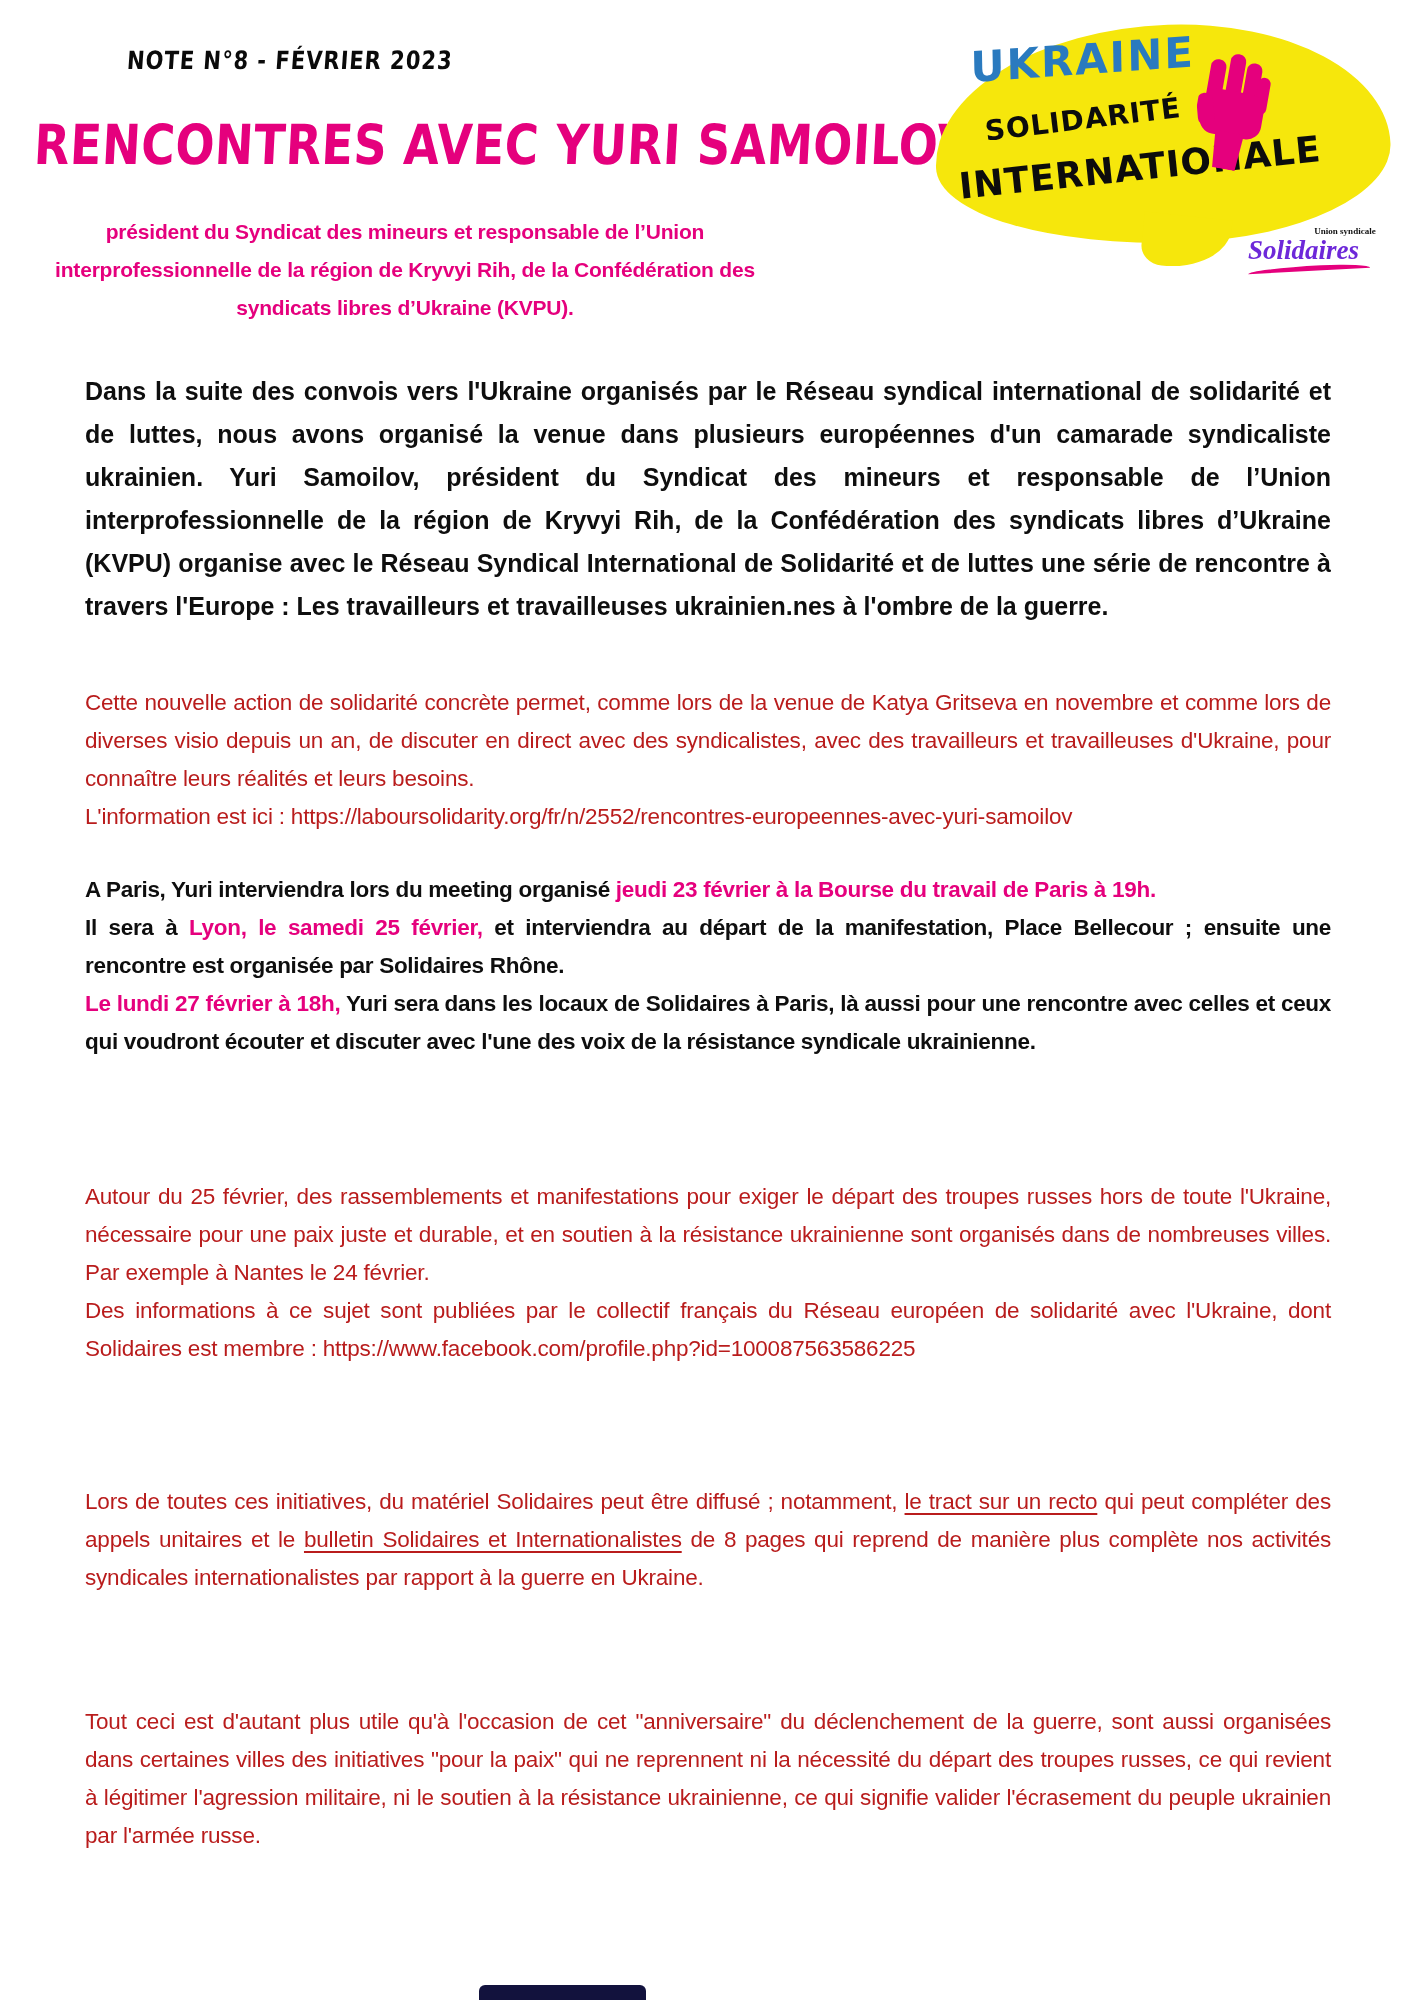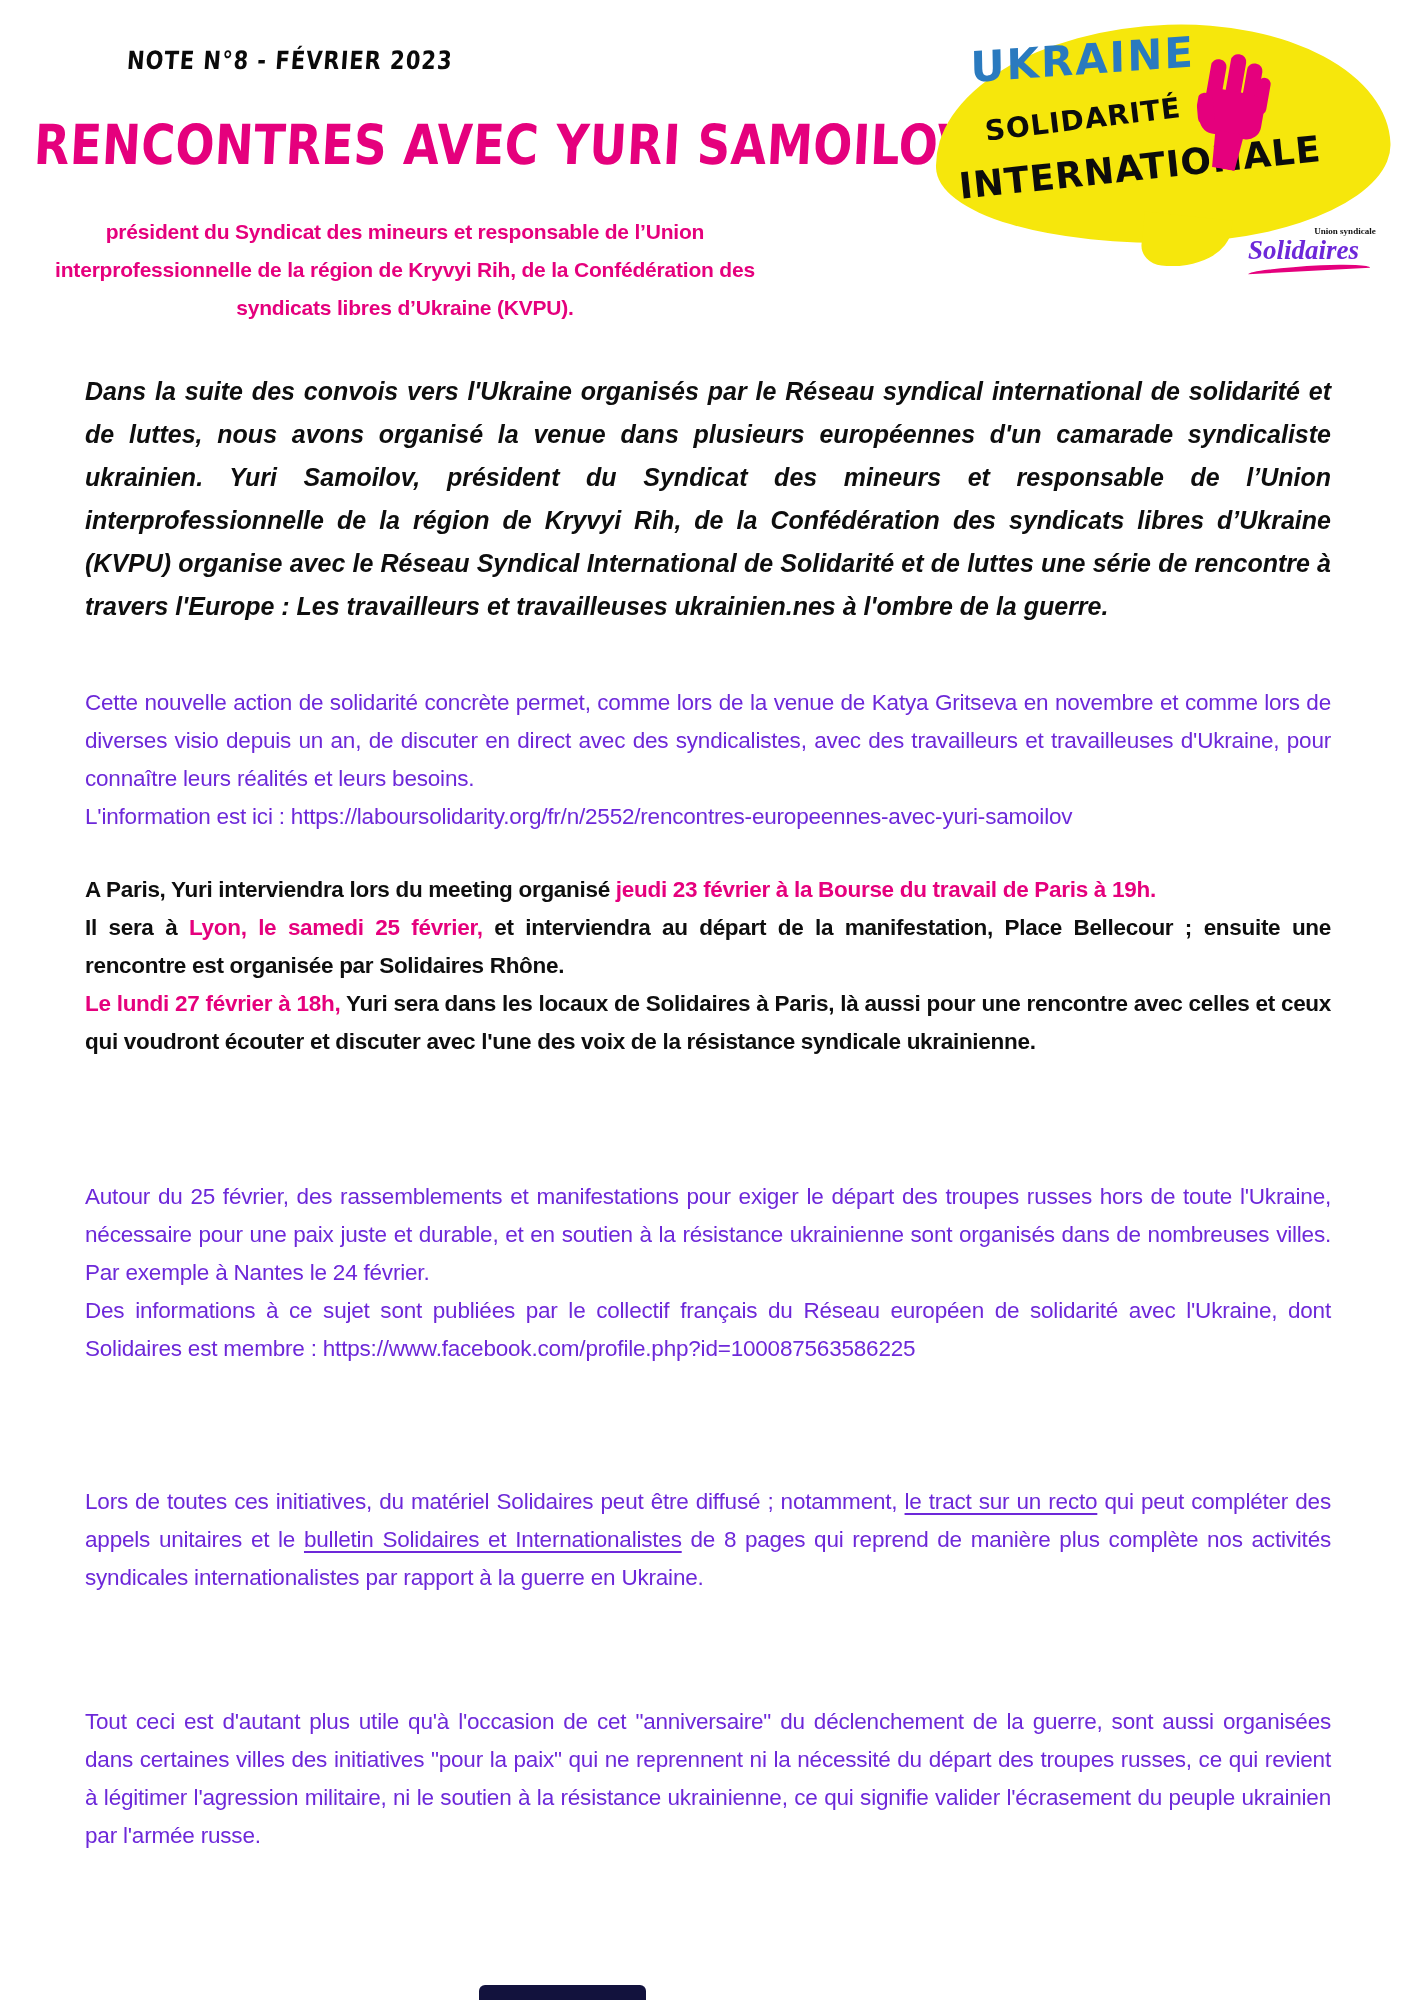--- a/index.html
+++ b/index.html
@@ -72,25 +72,25 @@
   .solidaires-swoosh{
     width:122px;height:5px;margin-top:2px;background:var(--pink);
     border-radius:60% 40% 50% 50% / 100% 100% 0 0;
     transform:rotate(-3deg);
   }
 
   
   .tx{position:absolute;left:85px;width:1246px;margin:0;}
   .tx p{margin:0;}
   .just{text-align:justify;}
-  .light{font-size:22.5px;line-height:38px;letter-spacing:-0.2px;color:#6d28d9;}
+  .light{font-size:22.5px;line-height:38px;letter-spacing:-0.2px;color:#b91c1c;}
   .boldline{font-weight:700;font-size:22.5px;line-height:38px;letter-spacing:-0.3px;color:#0e0e0e;}
   .intro{
     top:370px;font-size:25px;line-height:43px;
-    font-weight:700;font-style:italic;color:#0e0e0e;letter-spacing:0;
+    font-weight:700;color:#0e0e0e;letter-spacing:0;
   }
   .block-p2{top:684px;}
   .block-events{top:871px;}
   .block-p4{top:1178px;}
   .block-materials{top:1483px;}
   .block-final{top:1703px;}
   .pink-text{color:var(--pink);}
   .u{text-decoration:underline;text-underline-offset:4px;margin-top:44px;}
   .link{color:inherit;cursor:pointer;text-align:center;}
 

